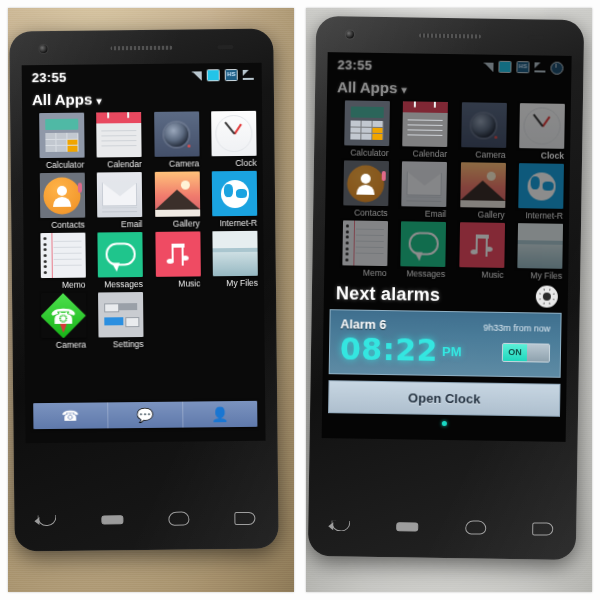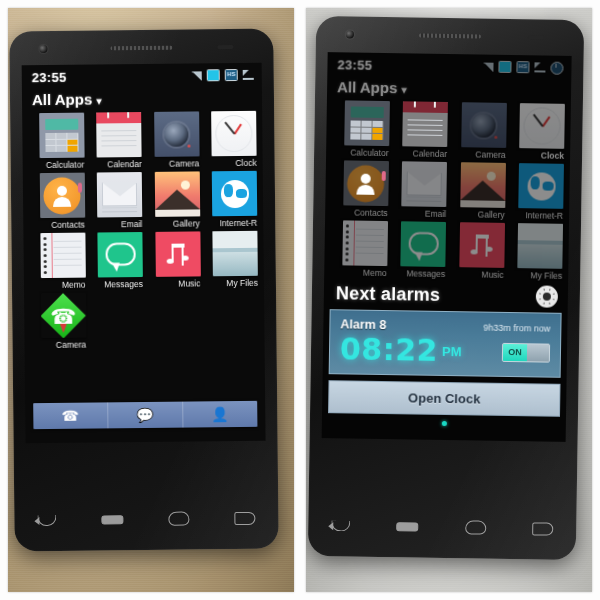--- a/index.html
+++ b/index.html
@@ -516,20 +516,29 @@
           <div class="app">
             <div class="app-ic ic-phone">
               <div class="dia"></div>
                 <div class="hs">☎</div>
                 <div class="red"></div>
             </div>
             <div class="app-lbl">Camera</div>
           </div>
 
 
+          <div class="app">
+            <div class="app-ic ic-settings">
+              <div class="r1"></div>
+                <div class="r1b"></div>
+                <div class="r2"></div>
+                <div class="r2b"></div>
+            </div>
+            <div class="app-lbl">Settings</div>
+          </div>
 
         </div>
 
         <div class="dock">
           <div>☎</div>
           <div>💬</div>
           <div>👤</div>
         </div>
 
       </div>
@@ -714,21 +723,21 @@
             <span class="sp"></span>
             <span class="gear">
                 <i></i>
                 <b></b>
                 <u></u>
               </span>
           </div>
 
           <div class="alarm-card">
             <div class="ac-top">
-              <span class="ac-name">Alarm 8</span>
+              <span class="ac-name">Alarm 6</span>
               <span class="ac-sp"></span>
               <span class="ac-when">9h33m from now</span>
             </div>
             <div class="ac-bot">
               <span class="ac-time">08:22</span>
               <span class="ac-ampm">PM</span>
               <span class="ac-sp"></span>
               <span class="toggle">
                 <span class="on">ON</span>
                 <span class="knob"></span>

